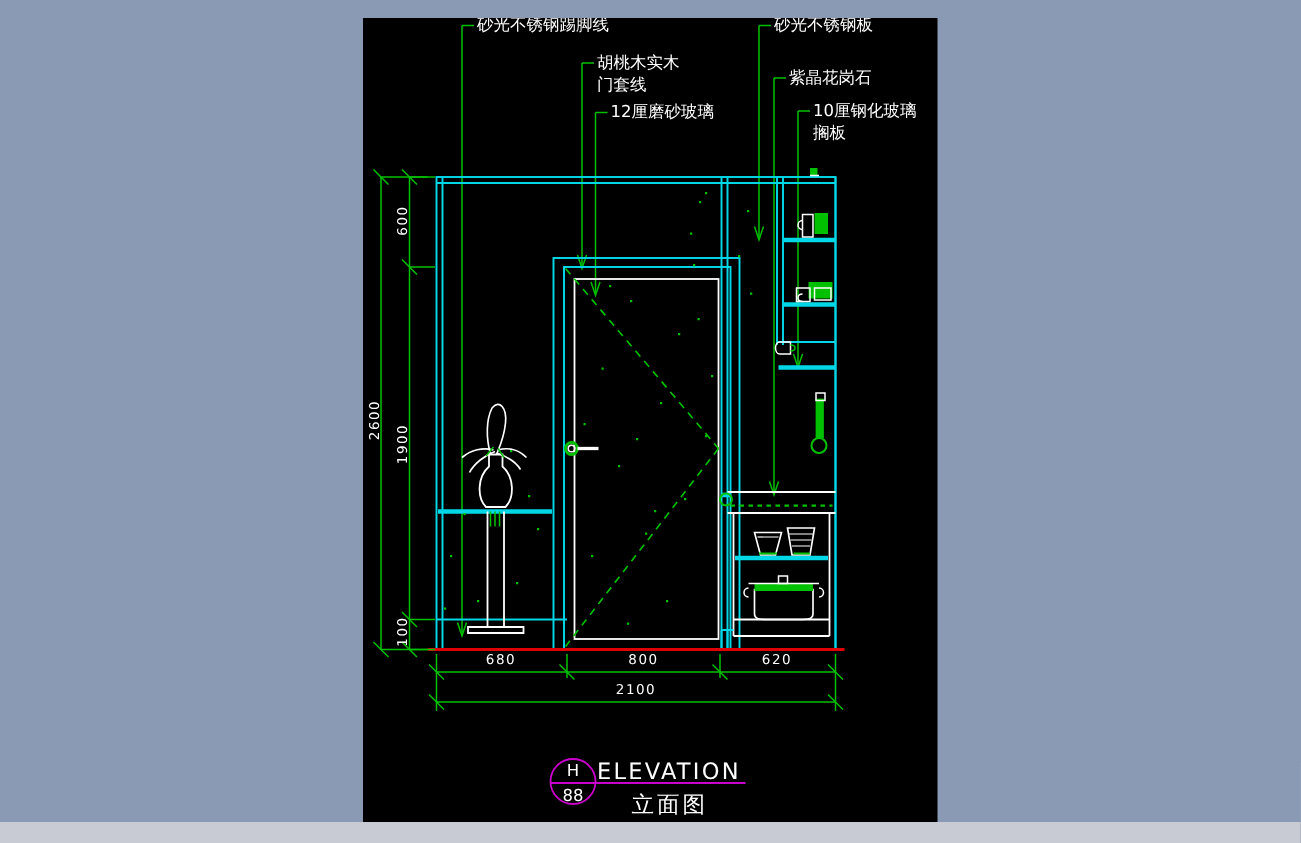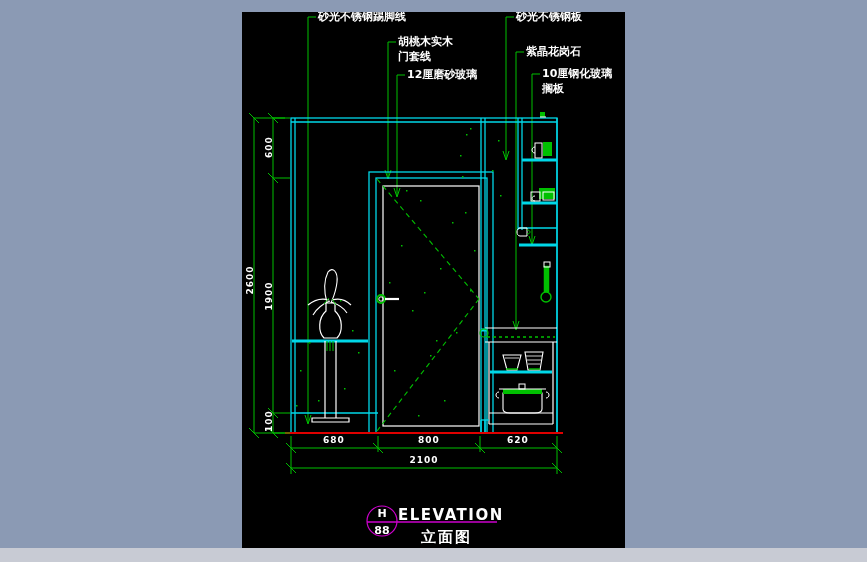--- a/index.html
+++ b/index.html
@@ -10,21 +10,21 @@
   body {
     width: 867px;
     height: 562px;
     position: relative;
     font-family: "DejaVu Sans", sans-serif;
     overflow: hidden;
   }
   #app {
     position: absolute;
     left: 0; top: 0;
-    width: 867px; height: 562px; font-weight: bold;
+    width: 867px; height: 562px;
   }
   .bg-top {
     position: absolute;
     left: 0; top: 0;
     width: 867px; height: 548px;
     background: #8b9ab4;
   }
   .bg-bottom {
     position: absolute;
     left: 0; top: 548px;

